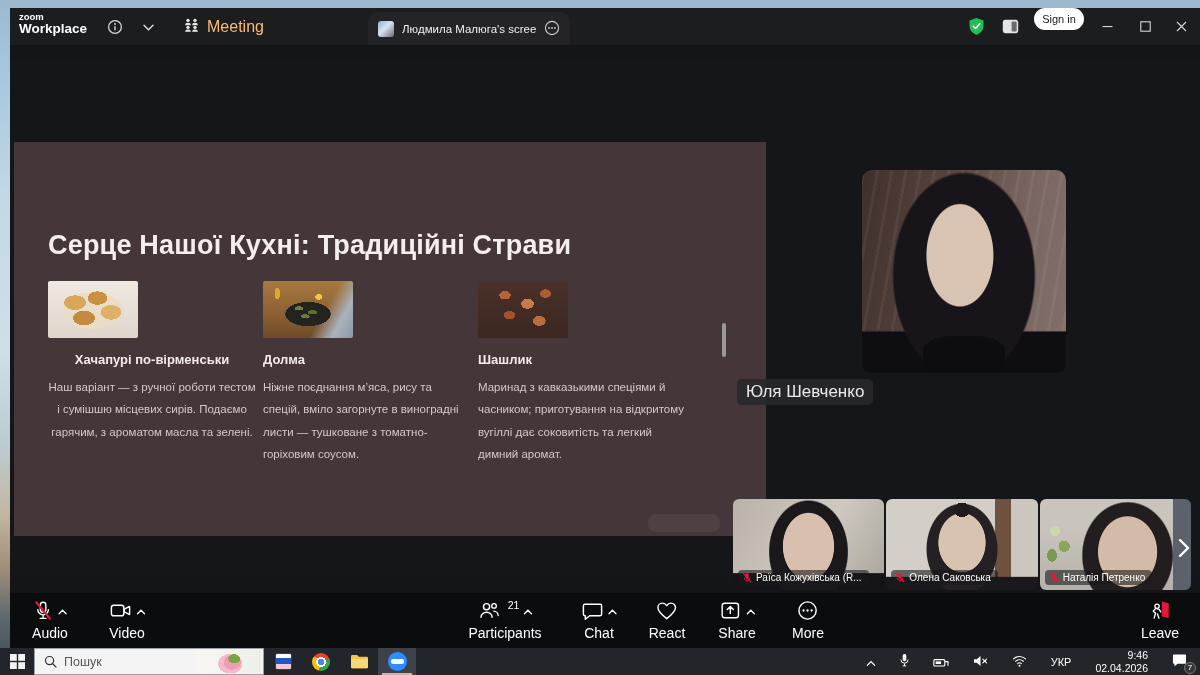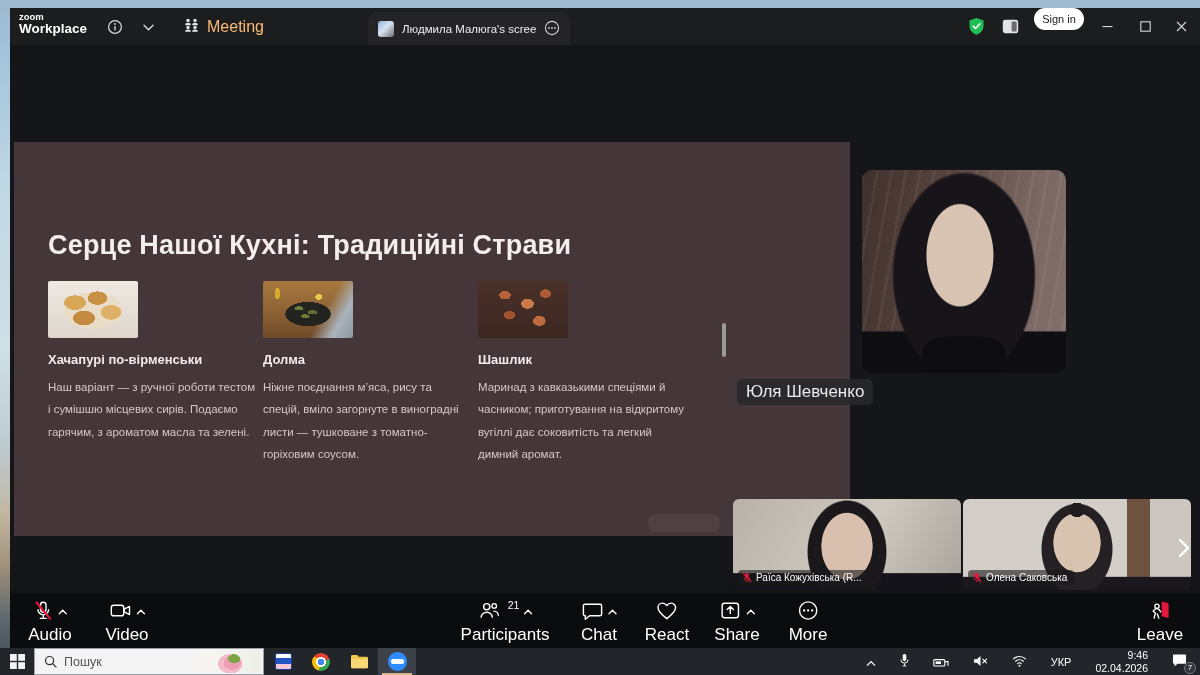--- a/index.html
+++ b/index.html
@@ -29,24 +29,24 @@
   .right-ctl { position:absolute; top:0; height:37px; display:flex; align-items:center; justify-content:center; }
   .shield { right:212px; width:24px; }
   .panel-ico { right:178px; width:24px; }
   .signin { right:116px; width:50px; height:22px; background:#fff; color:#1a1a1a; border:none;
     border-radius:11px; font-size:11px; font-family:inherit; cursor:pointer; }
   .win-min { right:78px; width:30px; } .win-max { right:40px; width:30px; } .win-close { right:4px; width:30px; }
 
   .main { position:relative; flex:1; background:#141619; }
 
   
-  .presentation { position:absolute; left:4px; top:81px; width:836px; height:394px; background:#453639; color:#f2ece9; }
+  .presentation { position:absolute; left:4px; top:81px; width:752px; height:394px; background:#453639; color:#f2ece9; }
   .pres-title { position:absolute; left:34px; top:88px; font-size:27px; font-weight:700; letter-spacing:.2px; color:#f5efec; }
   .dish-card { position:absolute; top:139px; width:208px; }
-  .dish-0 { left:34px; } .dish-1 { left:249px; } .dish-2 { left:464px; }
+  .dish-0 { left:34px;text-align:center; } .dish-1 { left:249px; } .dish-2 { left:464px; }
   .dish-img { width:90px; height:57px; border-radius:2px; }
   .img-khachapuri { background:
     radial-gradient(18px 12px at 30% 38%,#d8a758 60%,transparent 61%),
     radial-gradient(16px 11px at 55% 30%,#c98f43 60%,transparent 61%),
     radial-gradient(17px 12px at 70% 55%,#dfb067 60%,transparent 61%),
     radial-gradient(18px 12px at 40% 65%,#c48a3f 60%,transparent 61%),
     radial-gradient(42px 26px at 50% 52%,#e9ddc8 70%,transparent 71%),
     linear-gradient(180deg,#efe9e2 0%,#ded6cb 100%); }
   .img-dolma { background:
     radial-gradient(5px 4px at 62% 28%,#eac94d 70%,transparent 71%),
@@ -104,21 +104,21 @@
       radial-gradient(46px 54px at 58% 62%,#221d1f 97%,transparent 100%),
       linear-gradient(90deg,transparent 0 88%,#5c616b 88% 100%),
       linear-gradient(180deg,#c9c4bd 0 30%,#b5b0a8 100%); }
   .thumb-label { position:absolute; left:5px; bottom:5px; display:flex; align-items:center; gap:4px;
     background:rgba(25,25,25,.6); border-radius:4px; padding:2px 7px 2px 4px; color:#fff; font-size:10px; white-space:nowrap; max-width:94%; overflow:hidden; }
   .next-videos { position:absolute; right:-4px; top:36px; width:22px; height:26px; display:flex; align-items:center; justify-content:center; }
 
   
   .toolbar { position:relative; height:55px; background:#0b0c0d; flex:0 0 55px; }
   .tbtn { position:absolute; top:5px; transform:translateX(-50%); display:flex; flex-direction:column; align-items:center; gap:3px; color:#fff; cursor:pointer; }
-  .tbtn .lab { font-size:17px; color:#fff; }
+  .tbtn .lab { font-size:14px; color:#fff; }
   .tbtn .ic { height:24px; display:flex; align-items:center; gap:4px; }
   .count { font-size:10.5px; color:#fff; margin-left:2px; transform:translateY(-5px); display:inline-block; }
 
   
   .taskbar { position:absolute; left:0; bottom:0; width:1200px; height:27px; background:#22252a; display:flex; align-items:stretch; }
   .start { width:34px; display:flex; align-items:center; justify-content:center; }
   .search-box { position:relative; width:230px; background:#f4f4f4; display:flex; align-items:center; border:1px solid #9aa0a6; }
   .search-box svg { margin:0 7px 0 9px; flex:0 0 auto; }
   .search-box input { border:none; outline:none; background:transparent; font-size:12.5px; width:110px; font-family:inherit; color:#333; }
   .search-box input::placeholder { color:#555; }
@@ -275,20 +275,30 @@
         <div class="thumb thumb-2">
           <span class="thumb-label">
             <svg width="10" height="11" viewBox="0 0 12 13">
                 <rect x="4" y="1" width="4" height="7" rx="2" fill="#e8173d"></rect>
                 <path d="M2.5 6.5a3.5 3.5 0 0 0 7 0 M6 10v2" fill="none" stroke="#e8173d" stroke-width="1.1"></path>
                 <line x1="1" y1="1" x2="11" y2="12" stroke="#e8173d" stroke-width="1.4"></line>
               </svg>
             <span>Олена Саковська</span>
           </span>
         </div>
+        <div class="thumb thumb-3">
+          <span class="thumb-label">
+            <svg width="10" height="11" viewBox="0 0 12 13">
+                <rect x="4" y="1" width="4" height="7" rx="2" fill="#e8173d"></rect>
+                <path d="M2.5 6.5a3.5 3.5 0 0 0 7 0 M6 10v2" fill="none" stroke="#e8173d" stroke-width="1.1"></path>
+                <line x1="1" y1="1" x2="11" y2="12" stroke="#e8173d" stroke-width="1.4"></line>
+              </svg>
+            <span>Наталія Петренко</span>
+          </span>
+        </div>
         <span class="next-videos">
           <svg width="12" height="20" viewBox="0 0 12 20">
               <path d="M2 2 10 10 2 18" fill="none" stroke="#fff" stroke-width="2.4" stroke-linecap="round" stroke-linejoin="round"></path>
             </svg>
         </span>
       </div>
     </div>
 
     <div class="toolbar">
 

